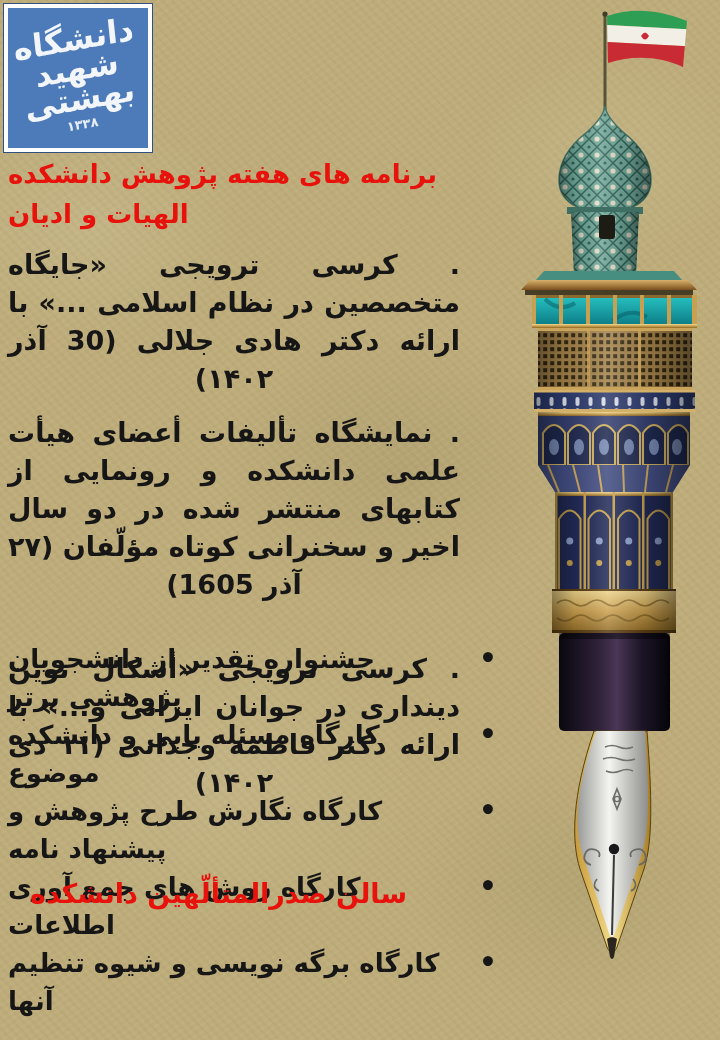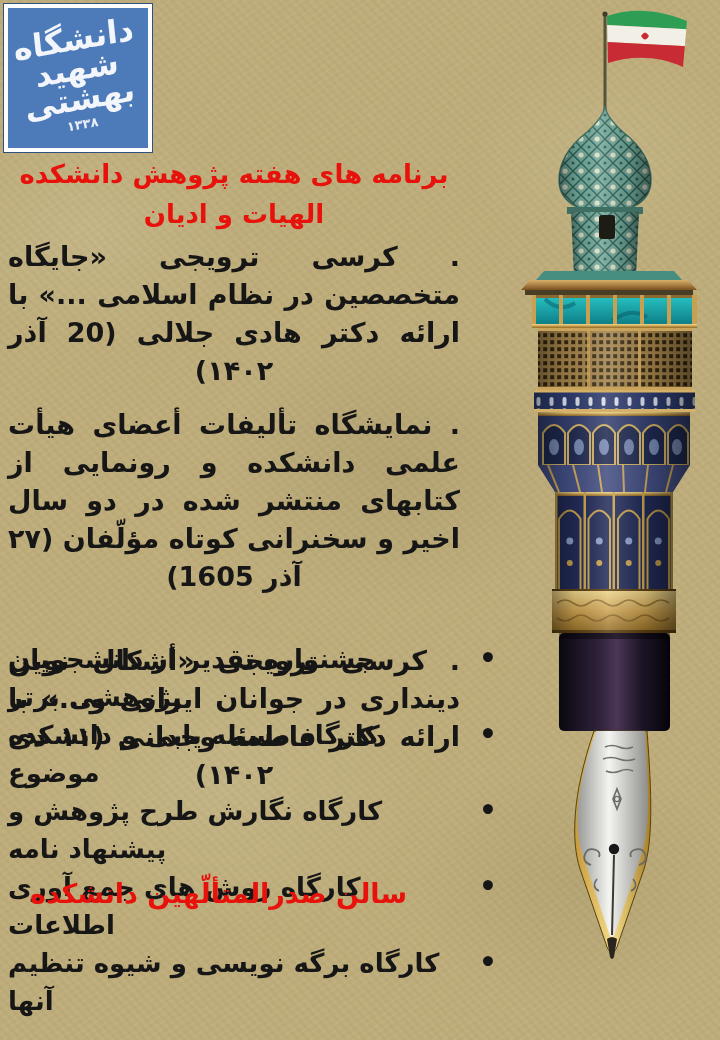--- a/index.html
+++ b/index.html
@@ -19,21 +19,21 @@
                repeating-linear-gradient(-33deg, rgba(255,250,230,.04) 0 2px, transparent 2px 6px);}
   
   .logo{position:absolute;left:3px;top:3px;width:150px;height:150px;background:#ffffff;
         border:1px solid #30507f;padding:4px;box-sizing:border-box;}
   .logo-inner{width:100%;height:100%;background:#4d7ab8;display:flex;align-items:center;justify-content:center;overflow:hidden;}
   .logo-cal{color:#f2f5fa;font-weight:700;text-align:center;font-size:32px;line-height:30px;
             transform:rotate(-6deg) skewY(-4deg);letter-spacing:-2px;}
   .logo-year{font-size:13px;line-height:15px;letter-spacing:3px;margin-top:3px;color:#e7edf7;}
   
   .content{position:absolute;left:8px;top:154px;width:452px;color:#161616;}
-  .title{margin:0 0 4px 0;font-size:26px;line-height:40px;font-weight:700;color:#e8120c;text-align:center;}
+  .title{margin:0 0 12px 0;font-size:26px;line-height:40px;font-weight:700;color:#e8120c;text-align:left;}
   .para{margin:0;font-size:27px;line-height:38px;font-weight:700;
         text-align:justify;text-align-last:center;}
   .para.p2{margin-top:16px;}
   .para.p3{margin-top:46px;}
   .bullets{position:absolute;left:8px;top:640px;width:497px;margin:0;padding:0;list-style:none;}
   .bullets li{position:relative;padding-right:34px;text-align:left;
               font-size:26px;line-height:38px;font-weight:700;color:#161616;}
   .bullets li::before{content:"•";position:absolute;right:8px;top:0;font-size:28px;color:#161616;}
   .footer{position:absolute;left:30px;top:876px;width:470px;text-align:left;
           font-size:27px;line-height:36px;font-weight:700;color:#e8120c;}
@@ -246,21 +246,21 @@
       <path d="M146,862 q9,-3 6,-11 q-3,-7 -11,-4 q-5,2 -3,7" fill="none" stroke="#6a6a66" stroke-width="1.8"></path>
       <path d="M104,876 q-6,8 2,12 M140,876 q6,8 -2,12" fill="none" stroke="#6a6a66" stroke-width="1.6"></path>
       <circle cx="121" cy="846" r="5.2" fill="#18181a"></circle>
       <path d="M121,852 L119,932" stroke="#3a3a38" stroke-width="2"></path>
       <path d="M114,936 C117,933.5 121,933.5 124,936 L121,954 Q119,958 117,954 Z" fill="#2a251e"></path>
     </g>
   </svg>
 
   <div class="content">
     <h1 class="title">برنامه های هفته پژوهش دانشکده الهیات و ادیان</h1>
-    <p class="para p1">. کرسی ترویجی «جایگاه متخصصین در نظام اسلامی ...» با ارائه دکتر هادی جلالی (20 آذر ۱۴۰۲)</p>
+    <p class="para p1">. کرسی ترویجی «جایگاه متخصصین در نظام اسلامی ...» با ارائه دکتر هادی جلالی (30 آذر ۱۴۰۲)</p>
     <p class="para p2">. نمایشگاه تألیفات أعضای هیأت علمی دانشکده و رونمایی از کتابهای منتشر شده در دو سال اخیر و سخنرانی کوتاه مؤلّفان (۲۷ آذر 1605)</p>
     <p class="para p3">. کرسی ترویجی «أشکال نوین دینداری در جوانان ایرانی و...» با ارائه دکتر فاطمه وجدانی (۱۱ دی ۱۴۰۲)</p>
   </div>
 
   <ul class="bullets">
     <li>جشنواره تقدیر از دانشجویان پژوهشی برتر</li>
     <li>کارگاه مسئله یابی و دانشکده موضوع</li>
     <li>کارگاه نگارش طرح پژوهش و پیشنهاد نامه</li>
     <li>کارگاه روش های جمع آوری اطلاعات</li>
     <li>کارگاه برگه نویسی و شیوه تنظیم آنها</li>

